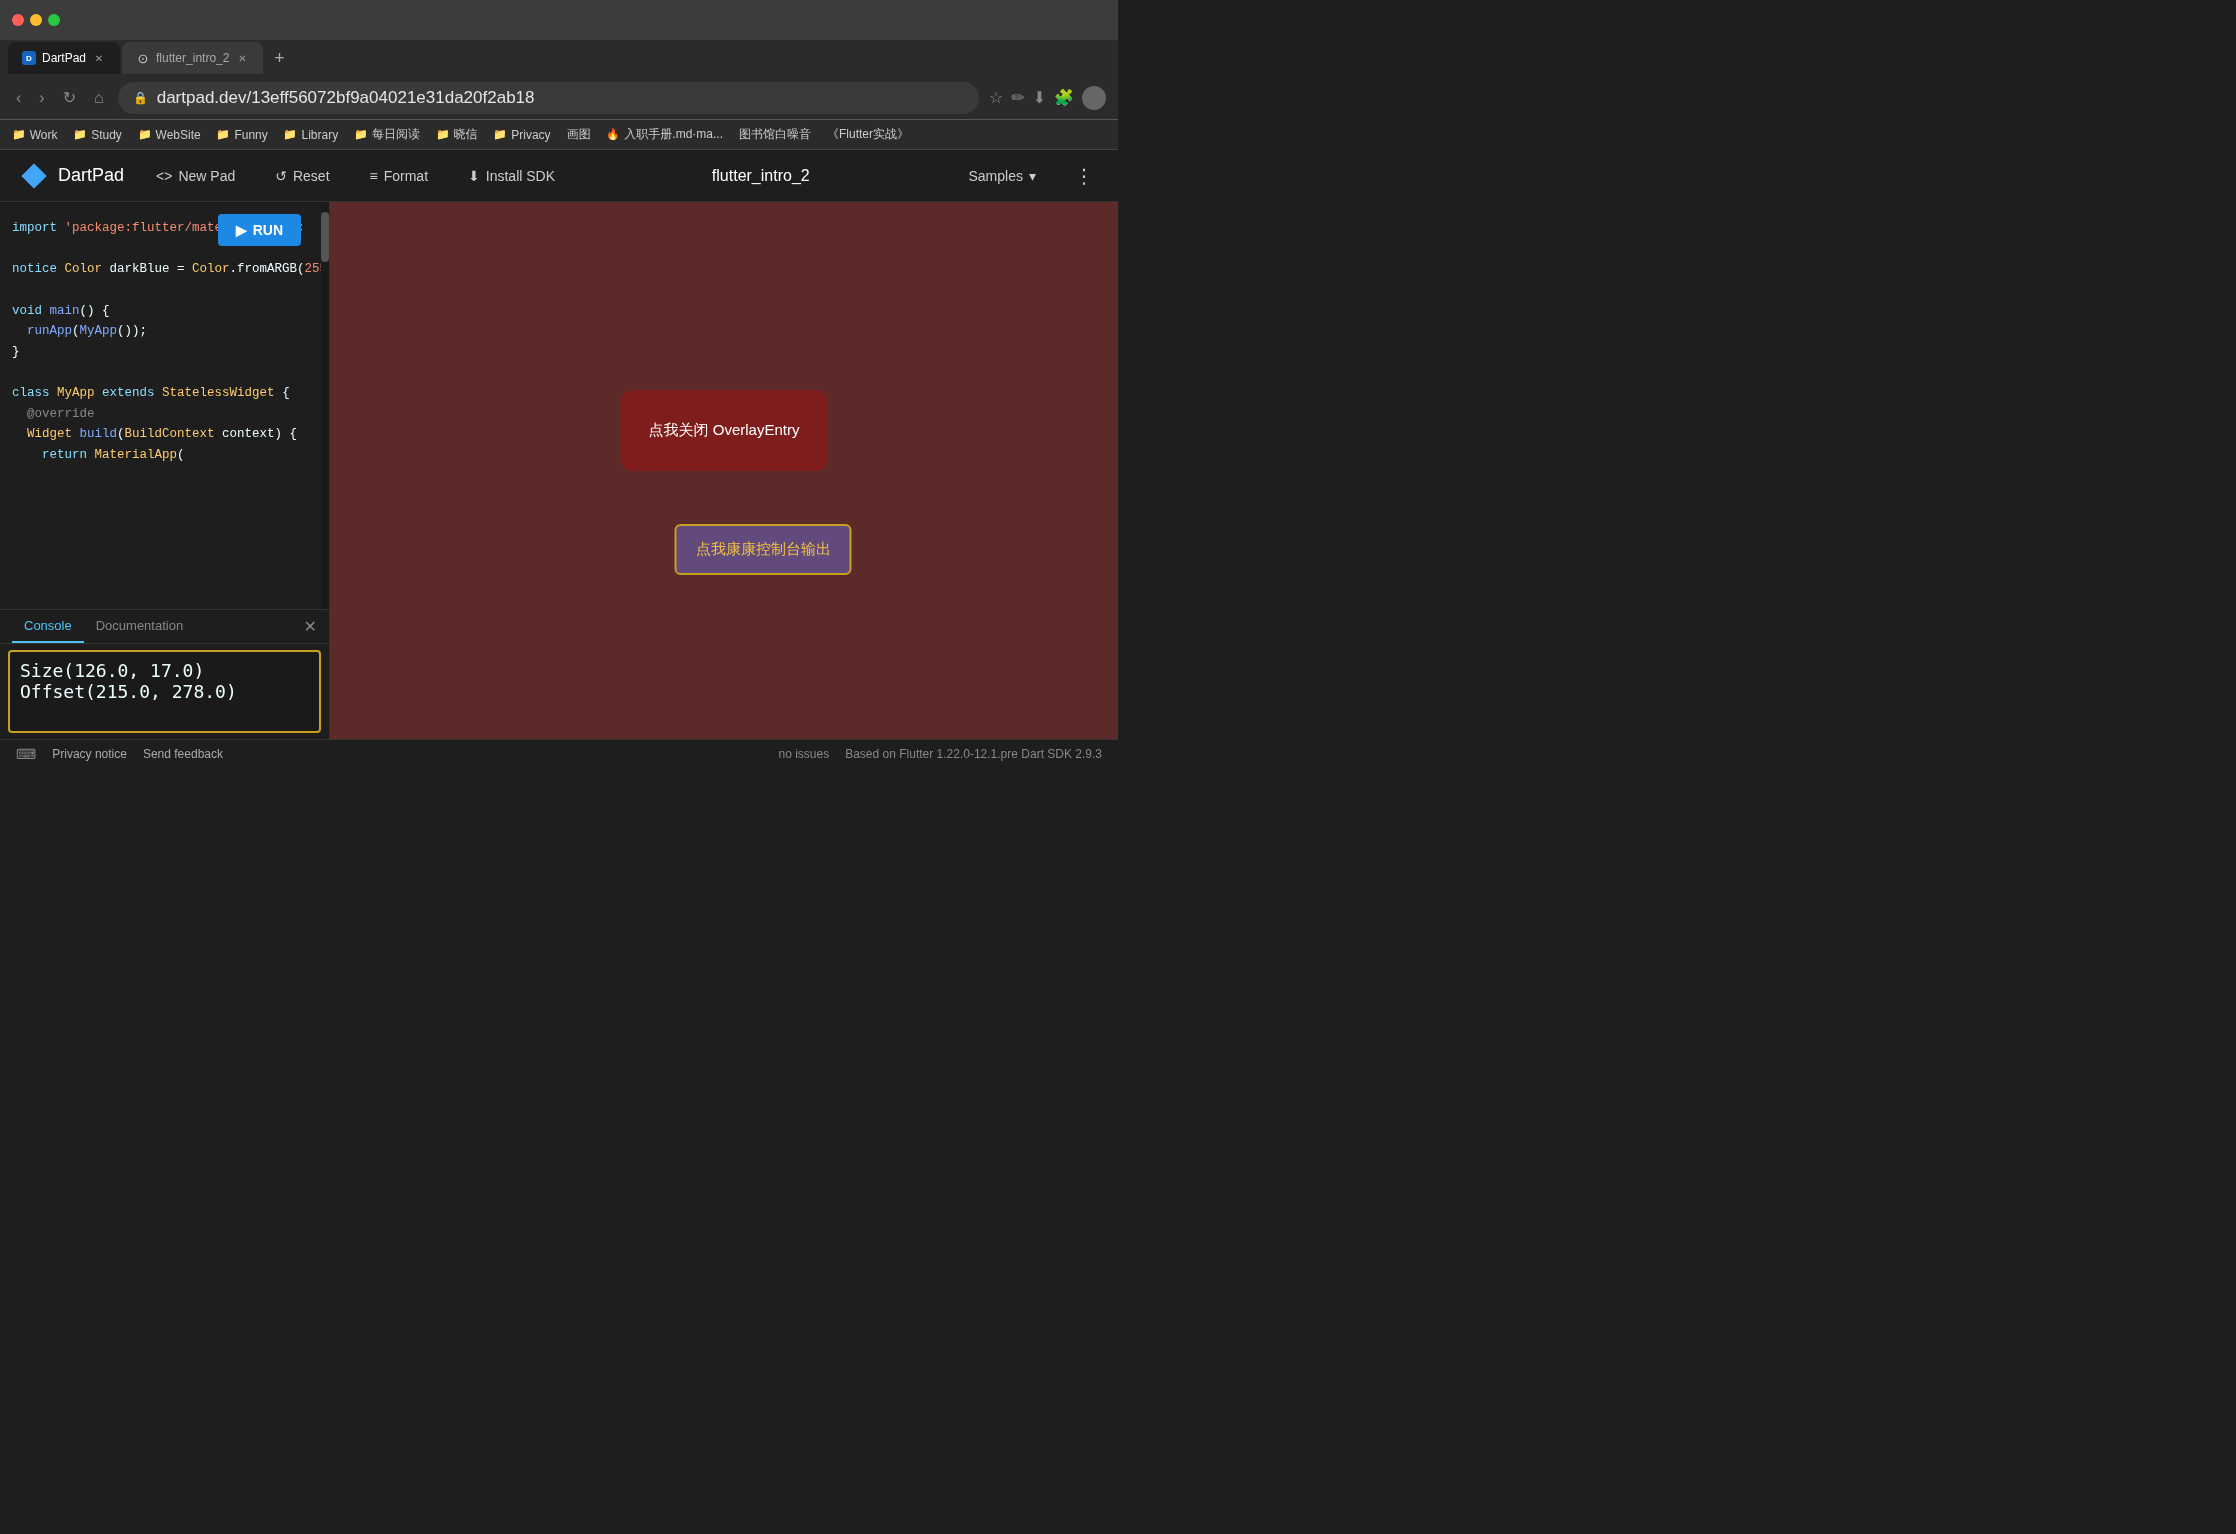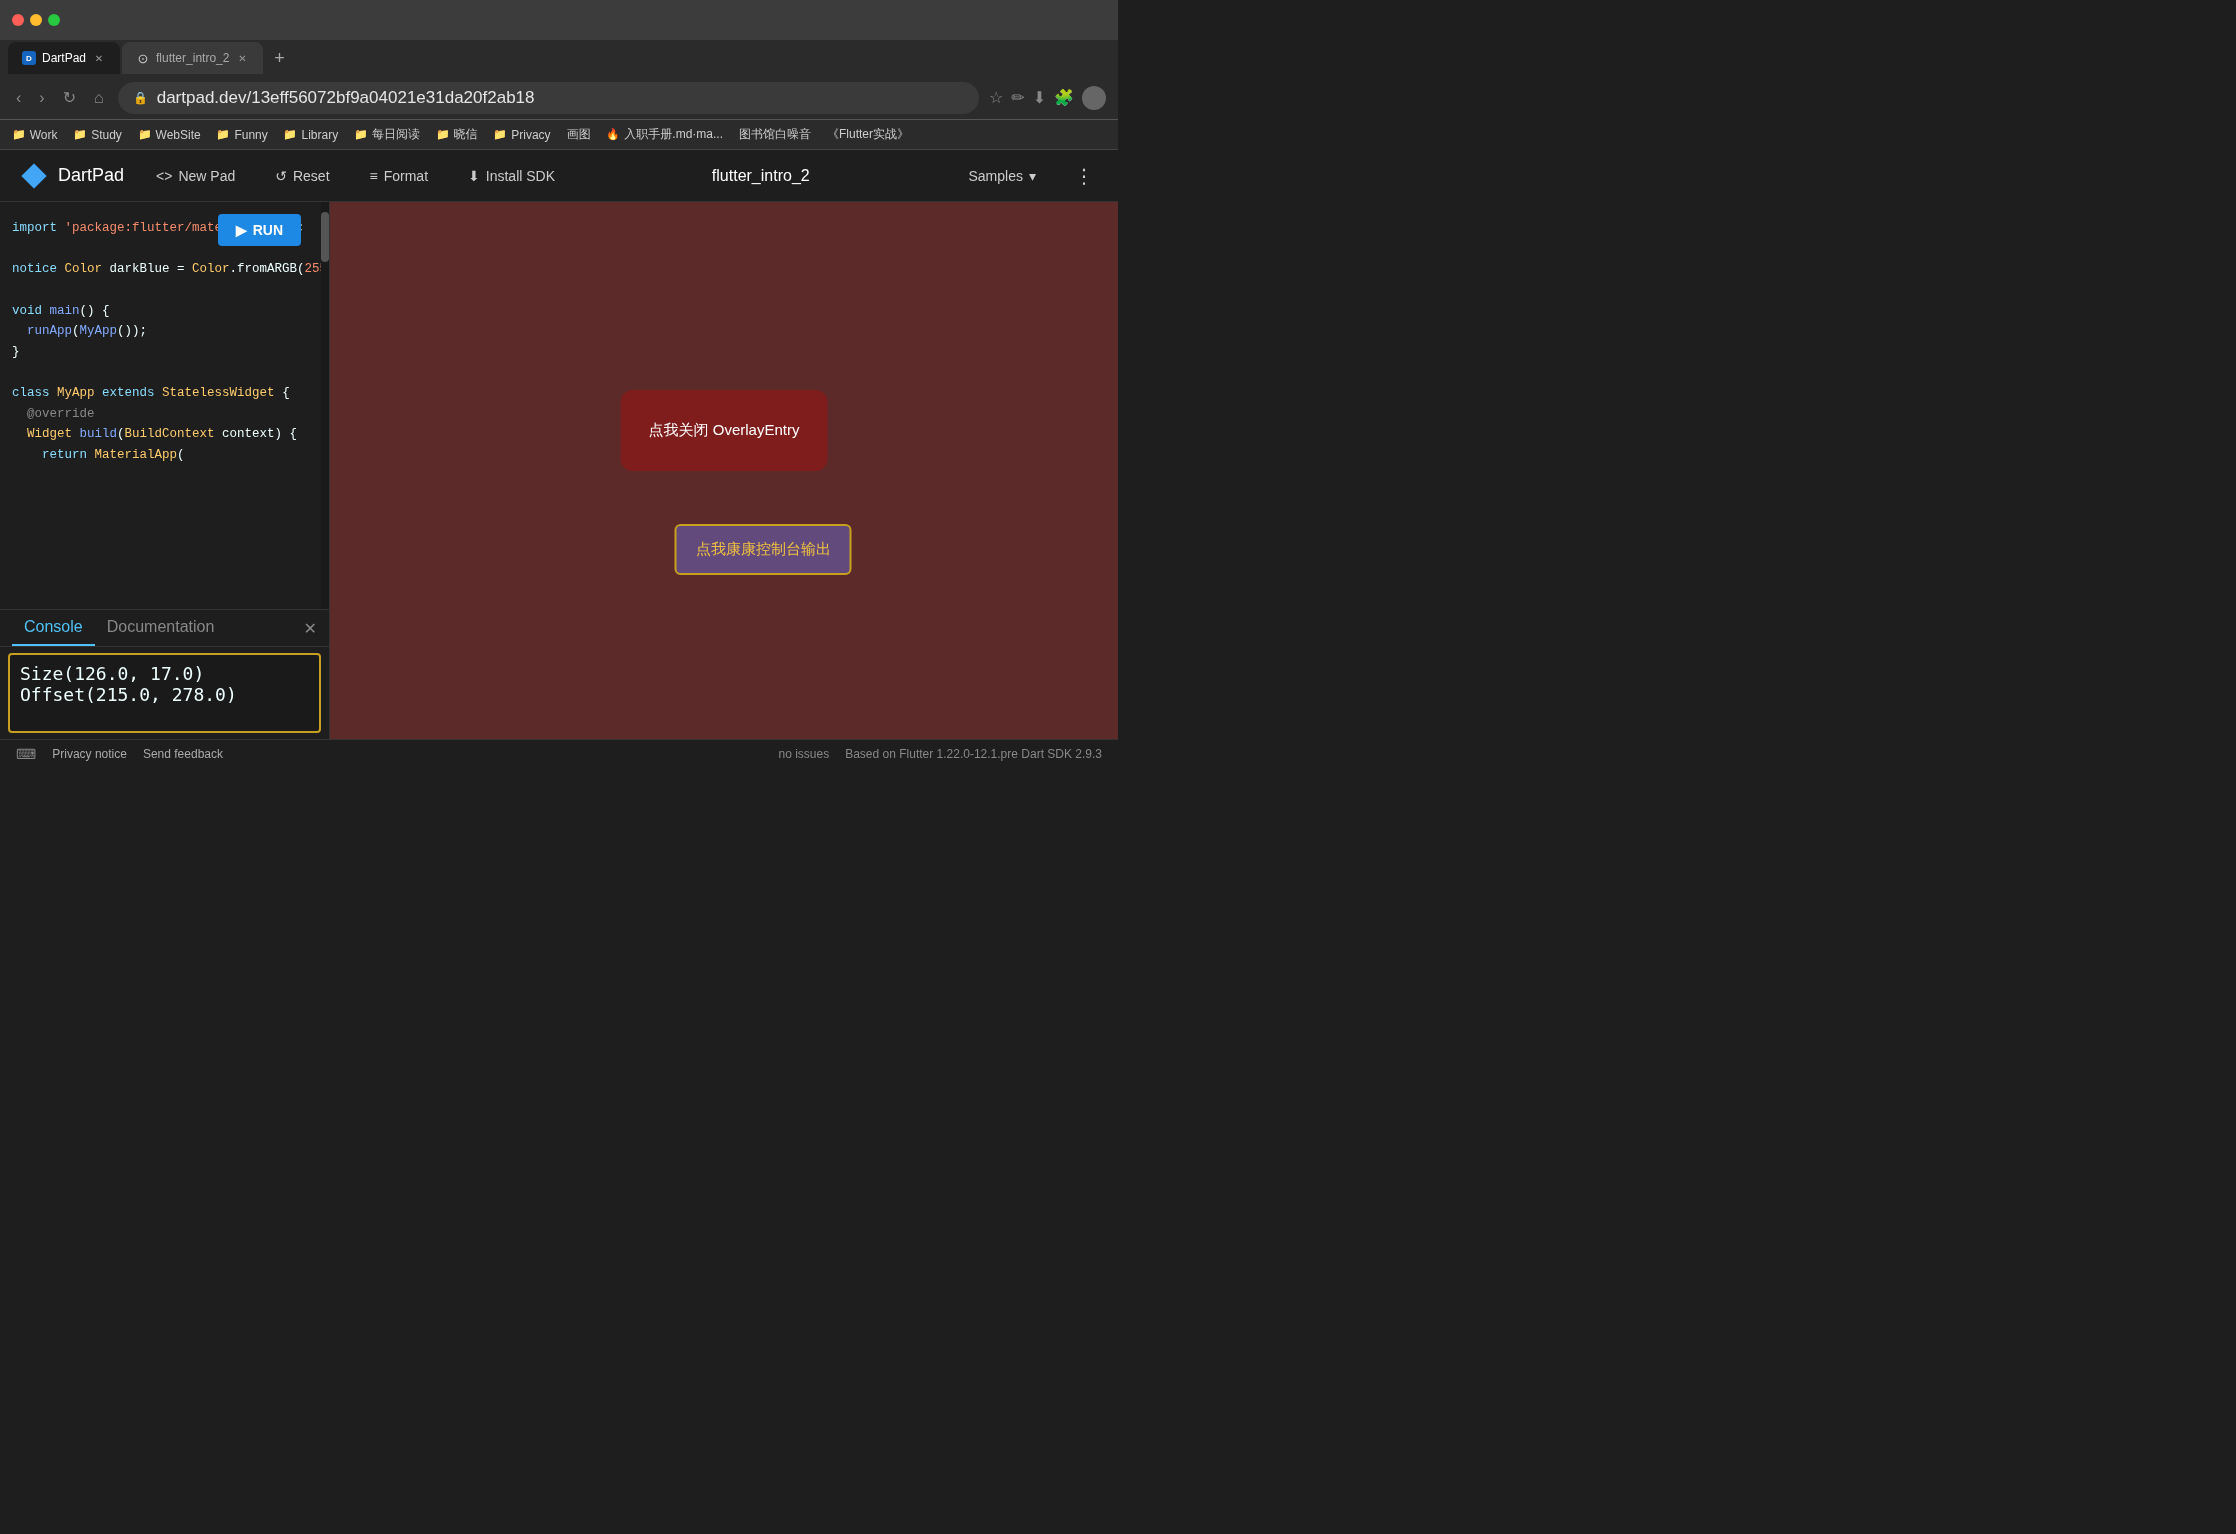--- a/index.html
+++ b/index.html
@@ -49,21 +49,21 @@
     .kw-class { color: #89ddff; }
     .kw-type { color: #ffcb6b; }
     .kw-void { color: #89ddff; }
     .kw-return { color: #89ddff; }
     .kw-num { color: #f78c6c; }
     .kw-override { color: #888; }
     .kw-extends { color: #89ddff; }
     .kw-name { color: #82aaff; }
     .kw-method { color: #82aaff; }
     .code-normal { color: #eeffff; }
-    .console-tab { padding: 8px 12px; font-size: 16px; cursor: pointer; border-bottom: 2px solid transparent; }
+    .console-tab { padding: 8px 12px; font-size: 13px; cursor: pointer; border-bottom: 2px solid transparent; }
     .console-tab.active { color: #4fc3f7; border-bottom-color: #4fc3f7; }
     .console-tab.inactive { color: #888; }
     .console-close { margin-left: auto; color: #888; cursor: pointer; font-size: 16px; background: none; border: none; }
 
     
     .flutter-preview { flex: 1; background: #5d2a2a; display: flex; align-items: center; justify-content: center; position: relative; }
 
     .overlay-btn-1 { position: absolute; top: 35%; left: 50%; transform: translateX(-50%); background: #7f1d1d; color: #fff; border: none; border-radius: 12px; padding: 31px 28px; font-size: 15px; cursor: pointer; white-space: nowrap; font-family: sans-serif; }
     .overlay-btn-2 { position: absolute; top: 60%; left: 55%; transform: translateX(-50%); background: rgba(100, 80, 140, 0.85); color: #f0c040; border: 2px solid #c8a020; border-radius: 6px; padding: 14px 19px; font-size: 15px; cursor: pointer; white-space: nowrap; font-family: sans-serif; }
 

